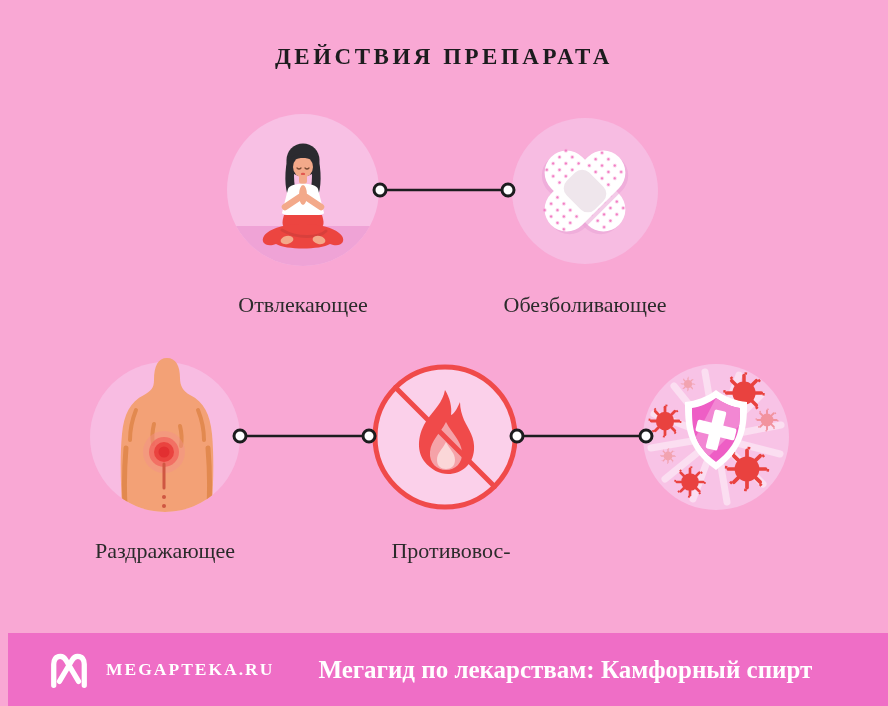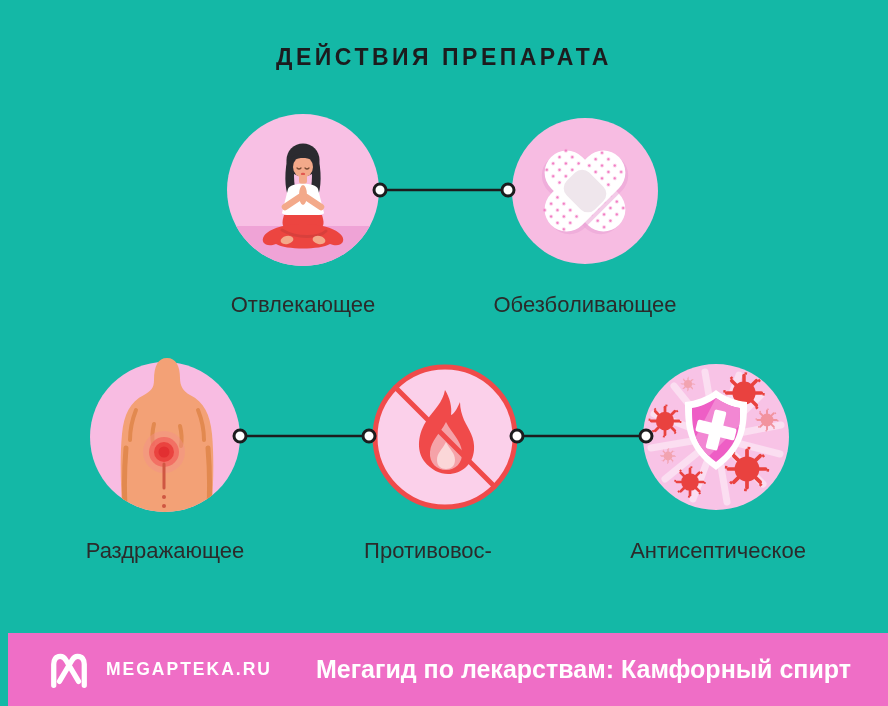--- a/index.html
+++ b/index.html
@@ -1,19 +1,19 @@
 <!DOCTYPE html>
 <html><head>
 <meta charset="utf-8">
 <style>
   html,body{margin:0;padding:0;}
   body{font-family:"Liberation Sans",sans-serif;}
   .canvas{
     position:relative;width:888px;height:706px;
-    background:#14b8a6;overflow:hidden;
+    background:#f9a8d4;overflow:hidden;font-family:Liberation Serif, serif;
   }
   .title{
     position:absolute;top:44px;left:0;width:100%;
     text-align:center;font-size:23px;font-weight:700;
     letter-spacing:3.5px;color:#1c1c1e;
   }
   .icon{position:absolute;}
   .connector{position:absolute;}
   .action-label{
     position:absolute;transform:translateX(-50%);
@@ -201,24 +201,23 @@
     <circle cx="139" cy="10" r="6" fill="#ffffff" stroke="#1c1c1e" stroke-width="3"></circle>
   </svg>
 
   <svg class="connector" style="left:507px;top:426px;" width="149" height="20" viewBox="0 0 149 20">
     <line x1="16" y1="10" x2="133" y2="10" stroke="#1c1c1e" stroke-width="2.5"></line>
     <circle cx="10" cy="10" r="6" fill="#ffffff" stroke="#1c1c1e" stroke-width="3"></circle>
     <circle cx="139" cy="10" r="6" fill="#ffffff" stroke="#1c1c1e" stroke-width="3"></circle>
   </svg>
 
   <div class="action-label" style="left:165px;top:536px;">Раздражающее</div>
-  <div class="action-label" style="left:428px;top:536px;">
+  <div class="action-label" style="left:451px;top:536px;">
     <div>Противовос-</div>
   </div>
-  <div class="action-label" style="left:718px;top:536px;">Антисептическое</div>
 
   <div class="footer">
     <svg width="48" height="42" viewBox="0 0 48 44">
       <g fill="none" stroke="#ffffff" stroke-width="5.5" stroke-linecap="round" stroke-linejoin="round">
         <path d="M8 38 L8 16 C8 7 17 5 21 12 L34 34"></path>
         <path d="M40 38 L40 16 C40 7 31 5 27 12 L14 34"></path>
       </g>
     </svg>
     <div class="brand">MEGAPTEKA.RU</div>
     <div class="caption">Мегагид по лекарствам: Камфорный спирт</div>

